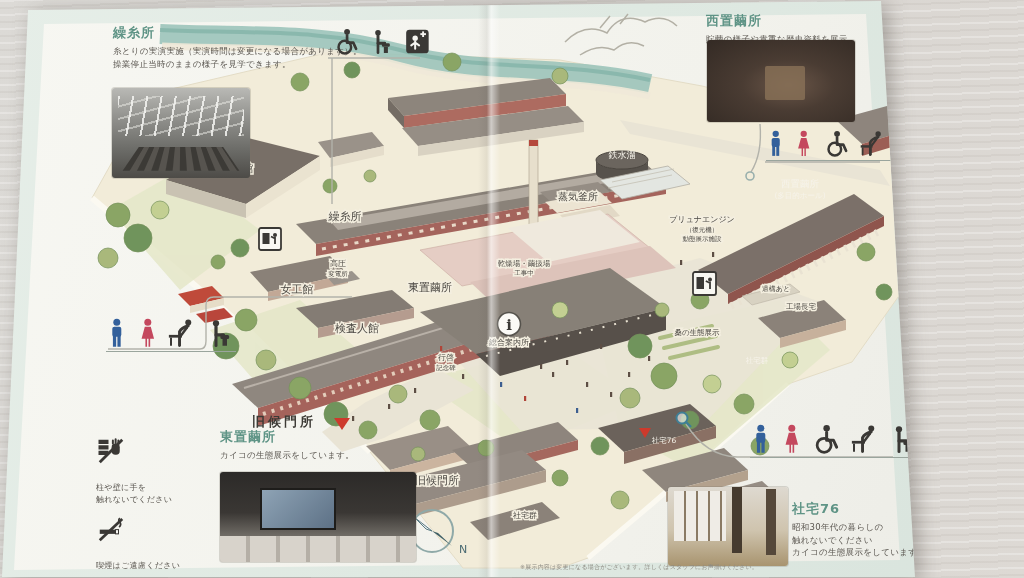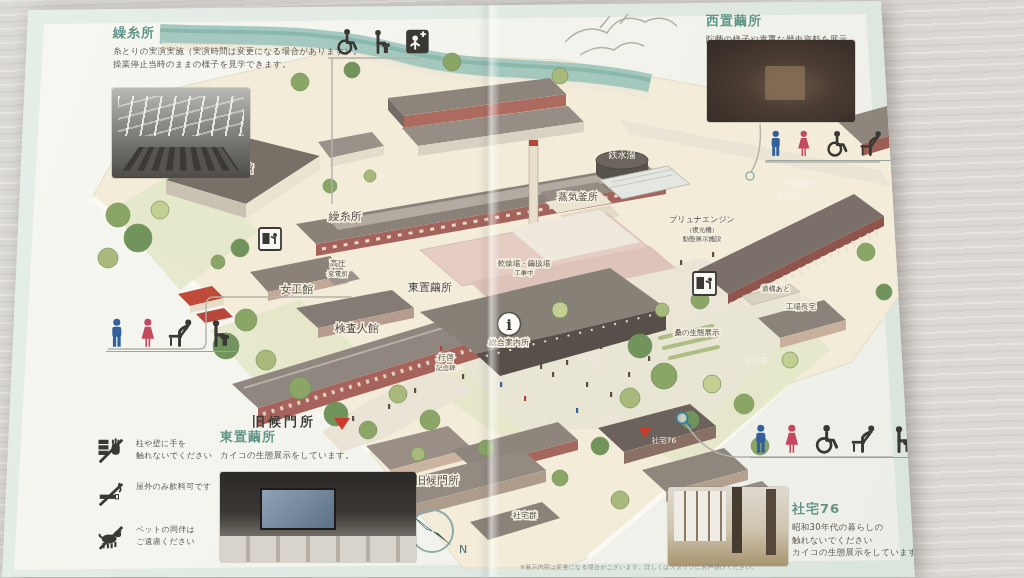--- a/index.html
+++ b/index.html
@@ -40,21 +40,21 @@
   .ph-shataku{left:668px;top:487px;width:120px;height:79px;
     background:linear-gradient(180deg,#ded9d0 0%,#cfc4ae 55%,#a8946f 100%);}
   .ph-shataku:before{content:"";position:absolute;left:6px;top:4px;width:52px;height:50px;
     background:repeating-linear-gradient(90deg,#efece6 0 10px,#8a7a64 10px 12px),
                repeating-linear-gradient(0deg,#efece6 0 10px,#8a7a64 10px 12px);}
   .ph-shataku:after{content:"";position:absolute;left:64px;top:0px;width:10px;height:66px;background:#463b2f;box-shadow:34px 2px 0 0 #55483a;}
   .icon-row{position:absolute;display:flex;align-items:flex-end;gap:9px;}
   .icon-row.lined{border-bottom:1.5px solid #9aa59d;padding-bottom:3px;}
   .icon-row svg{display:block;}
   .rules{position:absolute;left:96px;top:436px;width:150px;}
-  .rule{display:flex;gap:10px;margin-bottom:9px;align-items:flex-start;}
+  .rule{display:flex;gap:10px;margin-bottom:9px;align-items:flex-start;flex-direction:column;}
   .rule .txt{font-size:8px;line-height:11.5px;color:#5b5751;letter-spacing:.3px;padding-top:2px;}
   .entrance{position:absolute;left:252px;top:413px;font-size:13px;font-weight:bold;color:#3c3a35;letter-spacing:3px;}
   .tri-red{position:absolute;width:0;height:0;border-left:8px solid transparent;border-right:8px solid transparent;border-top:12px solid #cd3a2c;}
   .footnote{position:absolute;left:520px;top:563px;width:390px;font-size:6px;color:#8d8b83;letter-spacing:.2px;}
 </style>
 </head>
 <body>
 
 <div class="stage">
   <div class="paper-shadow">
@@ -506,21 +506,21 @@
               </svg></span>
             <div class="txt">柱や壁に手を<br>触れないでください</div>
           </div>
           <div class="rule">
             <span><svg width="30" height="30" viewBox="0 0 24 24">
                 <rect x="3" y="12.5" width="15" height="3.4" fill="#3a3835"></rect>
                 <rect x="15.6" y="12.5" width="2.4" height="3.4" fill="#f6f5f1" stroke="#3a3835" stroke-width=".8"></rect>
                 <path d="M18.5 10.5 q2.2,-2 .4,-4.2 q-1.4,-1.6 .2,-3" fill="none" stroke="#3a3835" stroke-width="1.4"></path>
                 <line x1="3" y1="21" x2="21" y2="4" stroke="#3a3835" stroke-width="2.2"></line>
               </svg></span>
-            <div class="txt">屋外のみ飲料可です</div>
+            <div class="txt">喫煙はご遠慮ください</div>
           </div>
           <div class="rule">
             <span><svg width="30" height="30" viewBox="0 0 24 24">
                 <ellipse cx="10.5" cy="13.5" rx="6" ry="3.6" fill="#3a3835"></ellipse>
                 <circle cx="17.5" cy="9.5" r="2.6" fill="#3a3835"></circle>
                 <path d="M18.5 7.5 L19.5 5 L20.5 7.8 Z" fill="#3a3835"></path>
                 <path d="M6 16.5 V21 M9.5 17 V21 M12.5 17 V21 M15.5 16 V20" stroke="#3a3835" stroke-width="1.7"></path>
                 <path d="M4.8 12.5 Q2.5 11.5 2.8 9.5" stroke="#3a3835" stroke-width="1.5" fill="none"></path>
                 <line x1="3" y1="21.5" x2="21" y2="4" stroke="#3a3835" stroke-width="2.2"></line>
               </svg></span>

